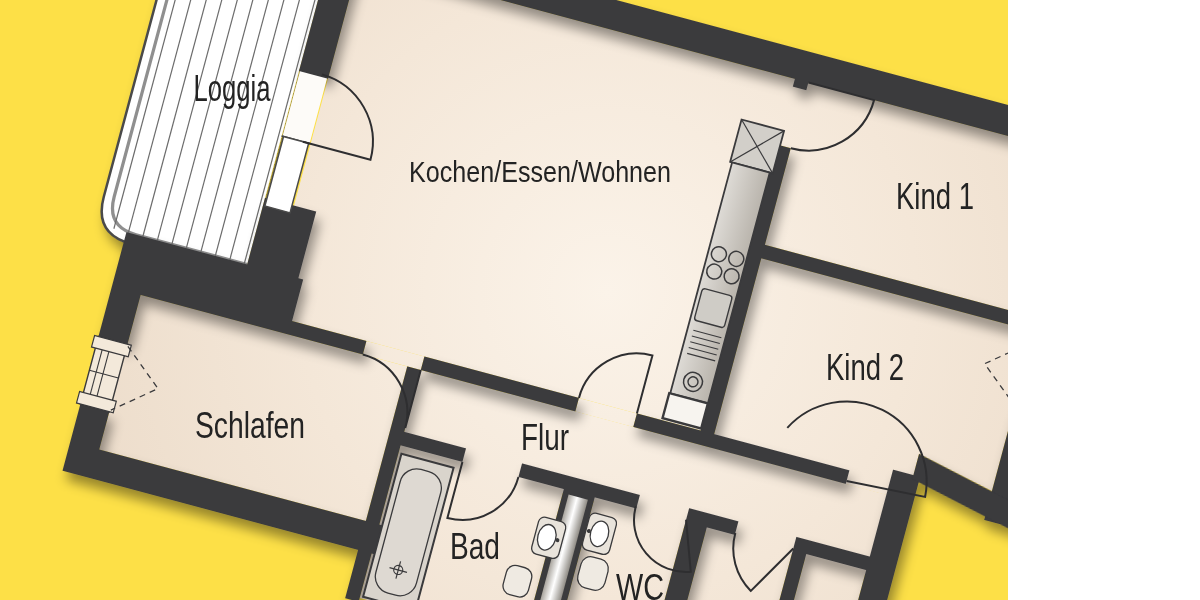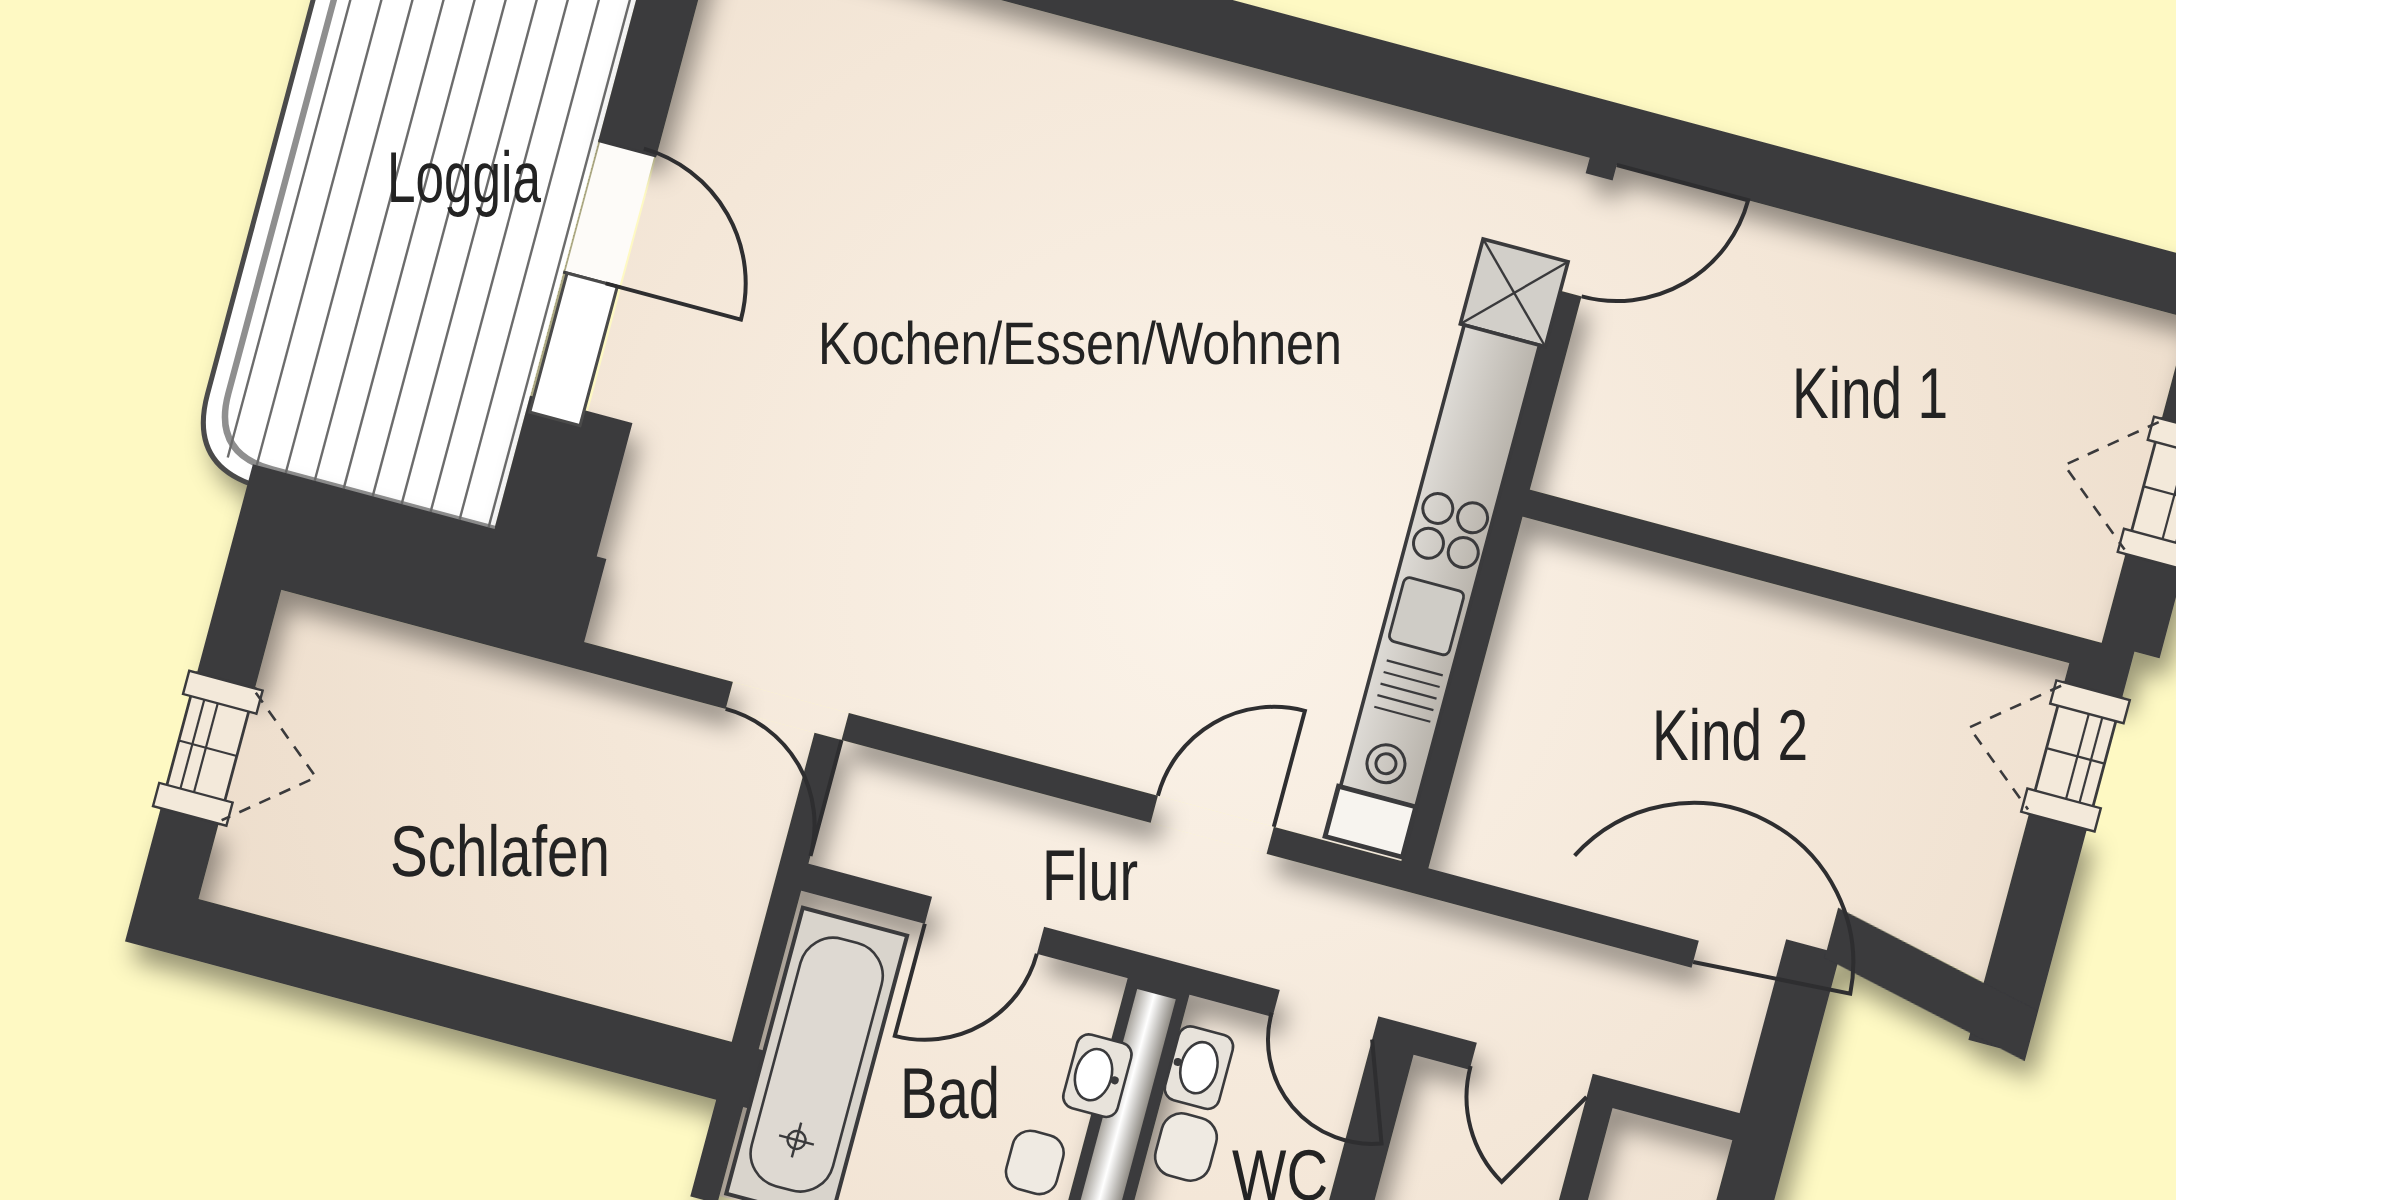--- a/index.html
+++ b/index.html
@@ -1,16 +1,16 @@
 <!DOCTYPE html>
 <html><head>
 <meta charset="utf-8">
 <style>
   html,body{margin:0;padding:0;background:#ffffff;}
-  #canvas{width:1088px;height:600px;overflow:hidden;position:relative;background:#fef9c3;}
+  #canvas{width:1008px;height:600px;overflow:hidden;position:relative;background:#fde047;}
   text{font-family:"Liberation Sans", sans-serif; fill:#232323;}
 </style>
 </head>
 <body>
 <div id="canvas">
 <svg width="1200" height="600" viewBox="0 0 1200 600">
   <defs>
     <filter id="wsh" x="-20%" y="-20%" width="140%" height="140%">
       <feDropShadow dx="6" dy="8" stdDeviation="6" flood-color="#000000" flood-opacity="0.4"></feDropShadow>
     </filter>

